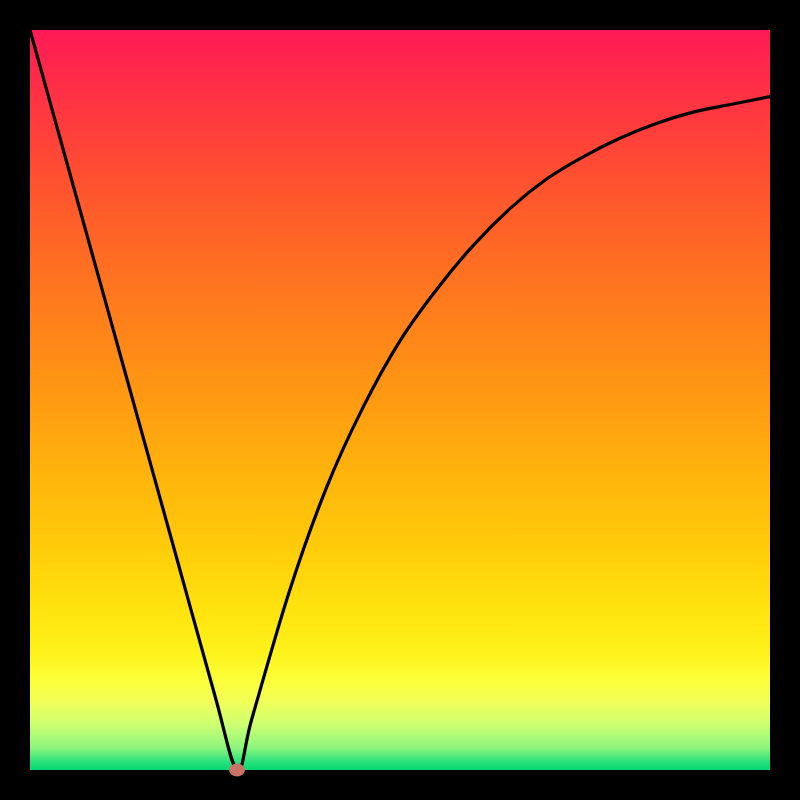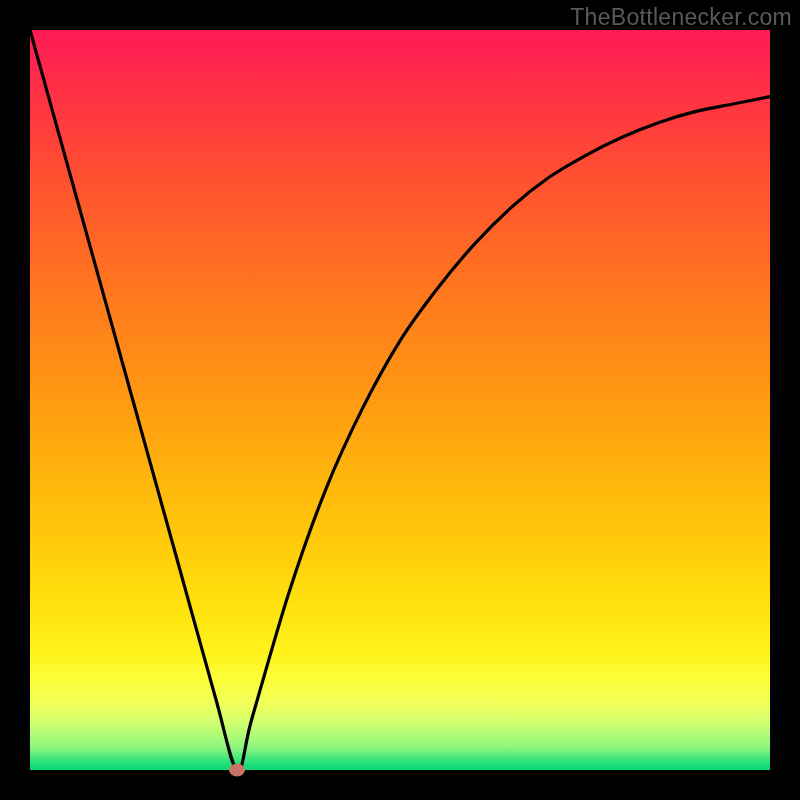--- a/index.html
+++ b/index.html
@@ -68,21 +68,20 @@
     background: #c97366;
     border-radius: 50% / 50%;
     transform: translate(-50%, -50%);
     z-index: 5;
   }
 </style>
 </head>
 <body>
 
 <div class="frame">
-  <div class="attribution">TheBottlenecker.com</div>
 
   <div class="plot">
     <svg class="curve" viewBox="0 0 740 740" preserveAspectRatio="none">
       <path id="curve-path" d="M 0 0 C 6.166666666666667 22.200000000000006, 24.666666666666664 88.80000000000004, 37 133.20000000000005 C 49.333333333333336 177.60000000000005, 61.666666666666664 222, 74 266.4 C 86.33333333333333 310.79999999999995, 98.66666666666667 355.2, 111 399.59999999999997 C 123.33333333333333 443.99999999999994, 135.66666666666666 488.4, 148 532.8 C 160.33333333333334 577.1999999999999, 175.13333333333333 631.4666666666667, 185 666 C 194.86666666666667 700.5333333333333, 201.03333333333336 736.3, 207.20000000000002 740 C 213.36666666666667 743.7, 213.36666666666667 717.8000000000001, 222 688.2 C 230.63333333333333 658.6, 246.66666666666666 600.6333333333333, 259 562.4 C 271.3333333333333 524.1666666666666, 283.6666666666667 489.6333333333333, 296 458.8 C 308.3333333333333 427.9666666666667, 320.6666666666667 402.0666666666667, 333 377.40000000000003 C 345.3333333333333 352.73333333333335, 357.66666666666663 330.53333333333336, 370 310.8 C 382.33333333333337 291.06666666666666, 394.66666666666674 275.0333333333333, 407.00000000000006 259 C 419.33333333333337 242.96666666666667, 431.6666666666667 228.16666666666669, 444 214.60000000000002 C 456.3333333333333 201.03333333333336, 468.6666666666667 188.70000000000002, 481 177.60000000000002 C 493.3333333333333 166.50000000000003, 505.6666666666667 156.63333333333333, 518 148 C 530.3333333333334 139.36666666666667, 542.6666666666666 132.5833333333334, 555 125.80000000000007 C 567.3333333333334 119.01666666666675, 579.6666666666666 112.85000000000008, 592 107.30000000000007 C 604.3333333333334 101.75000000000006, 616.6666666666666 96.81666666666668, 629 92.5 C 641.3333333333334 88.18333333333332, 653.6666666666666 84.4833333333333, 666 81.39999999999998 C 678.3333333333334 78.31666666666665, 690.6666666666666 76.46666666666665, 703 74 C 715.3333333333334 71.53333333333335, 733.8333333333334 67.83333333333336, 740 66.60000000000002" fill="none" stroke="#000" stroke-width="3.2" stroke-linecap="round" stroke-linejoin="round"></path>
     </svg>
     <div id="marker" class="marker" style="left: 207.2px; top: 740px; background: rgb(201, 115, 102);"></div>
   </div>
 </div>
 
 </body></html>

